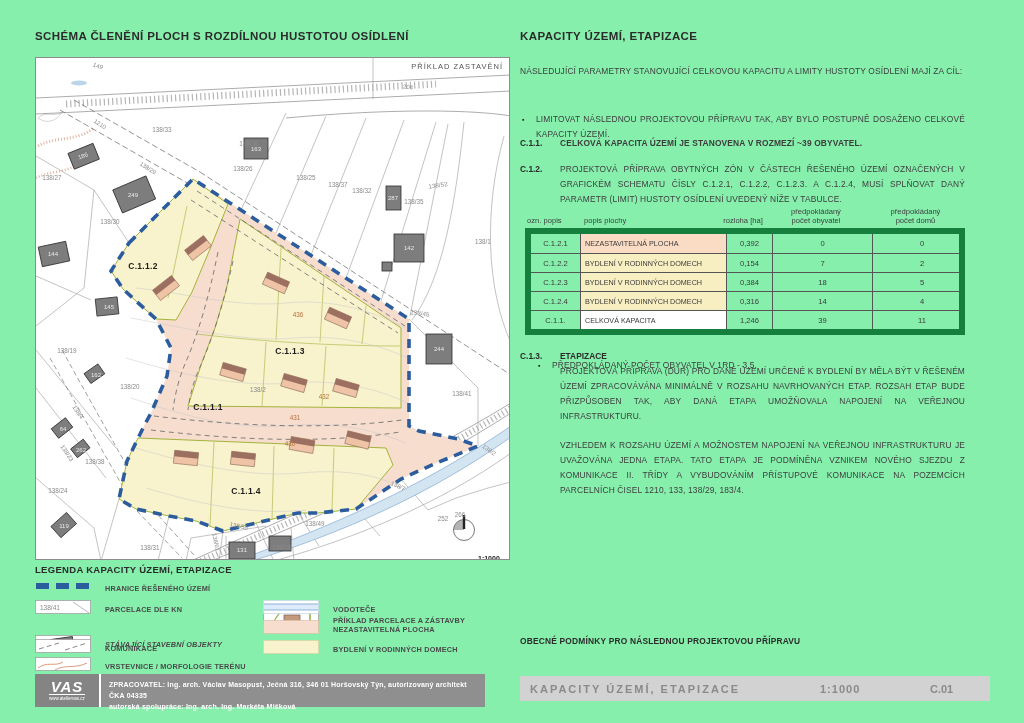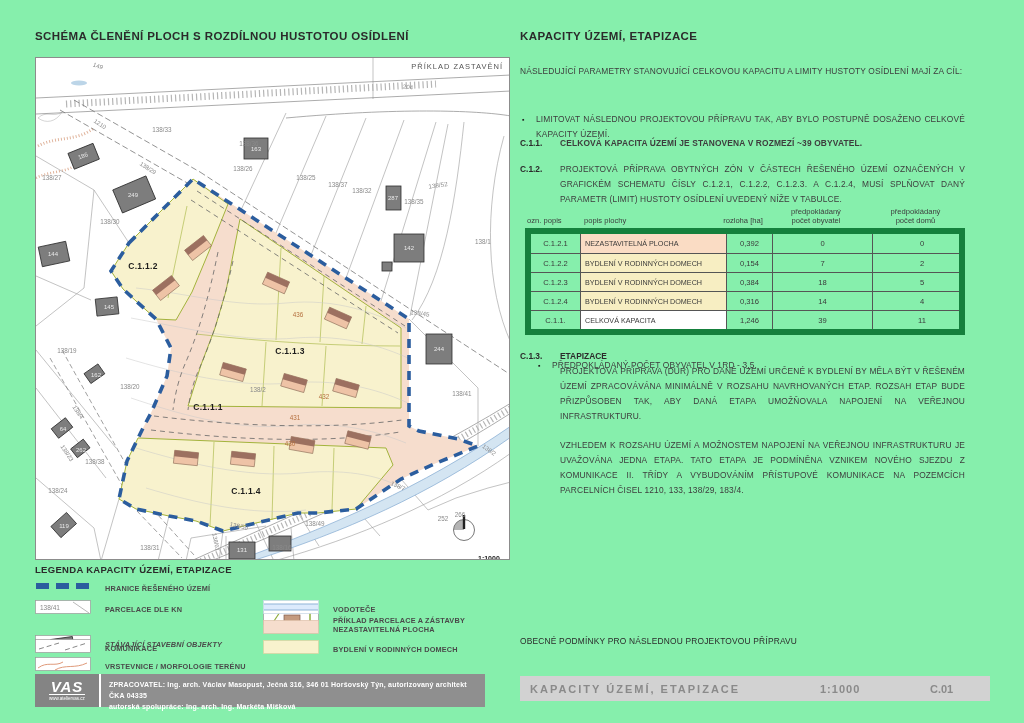--- a/index.html
+++ b/index.html
@@ -69,21 +69,21 @@
   .trow{height:19px;border-top:1px solid #555}
   .trow:first-child{border-top:none}
   .tc{display:flex;align-items:center;border-left:1px solid #555;height:100%;padding:0 4px}
   .tc:first-child{border-left:none;justify-content:center;padding:0}
   .tc.desc{font-size:7.2px}
   .tc.n{justify-content:center}
   #r-note{top:328px;left:536px;width:430px}
   #r-c13{top:349px}
   #r-c13 .head{font-weight:bold;font-size:8.4px;line-height:15px;color:#2b2b2b}
   #r-c13 .p2{margin-top:14px}
-  #r-obecne{top:636px;font-size:8.4px;font-weight:normal;color:#2b2b2b;letter-spacing:.2px}
+  #r-obecne{top:636px;font-size:8.4px;font-weight:bold;color:#2b2b2b;letter-spacing:.2px}
   #r-bar{left:520px;top:676px;width:470px;height:25px;background:var(--graybar);display:flex;align-items:center;
     color:#8a8a8a;font-weight:bold}
   #r-bar .t{flex:1;font-size:11px;letter-spacing:2px;padding-left:10px}
   #r-bar .s{font-size:11px;letter-spacing:1px;width:110px}
   #r-bar .c{font-size:11px;width:60px}
 </style>
 </head>
 <body>
 
 <div id="sheet">

